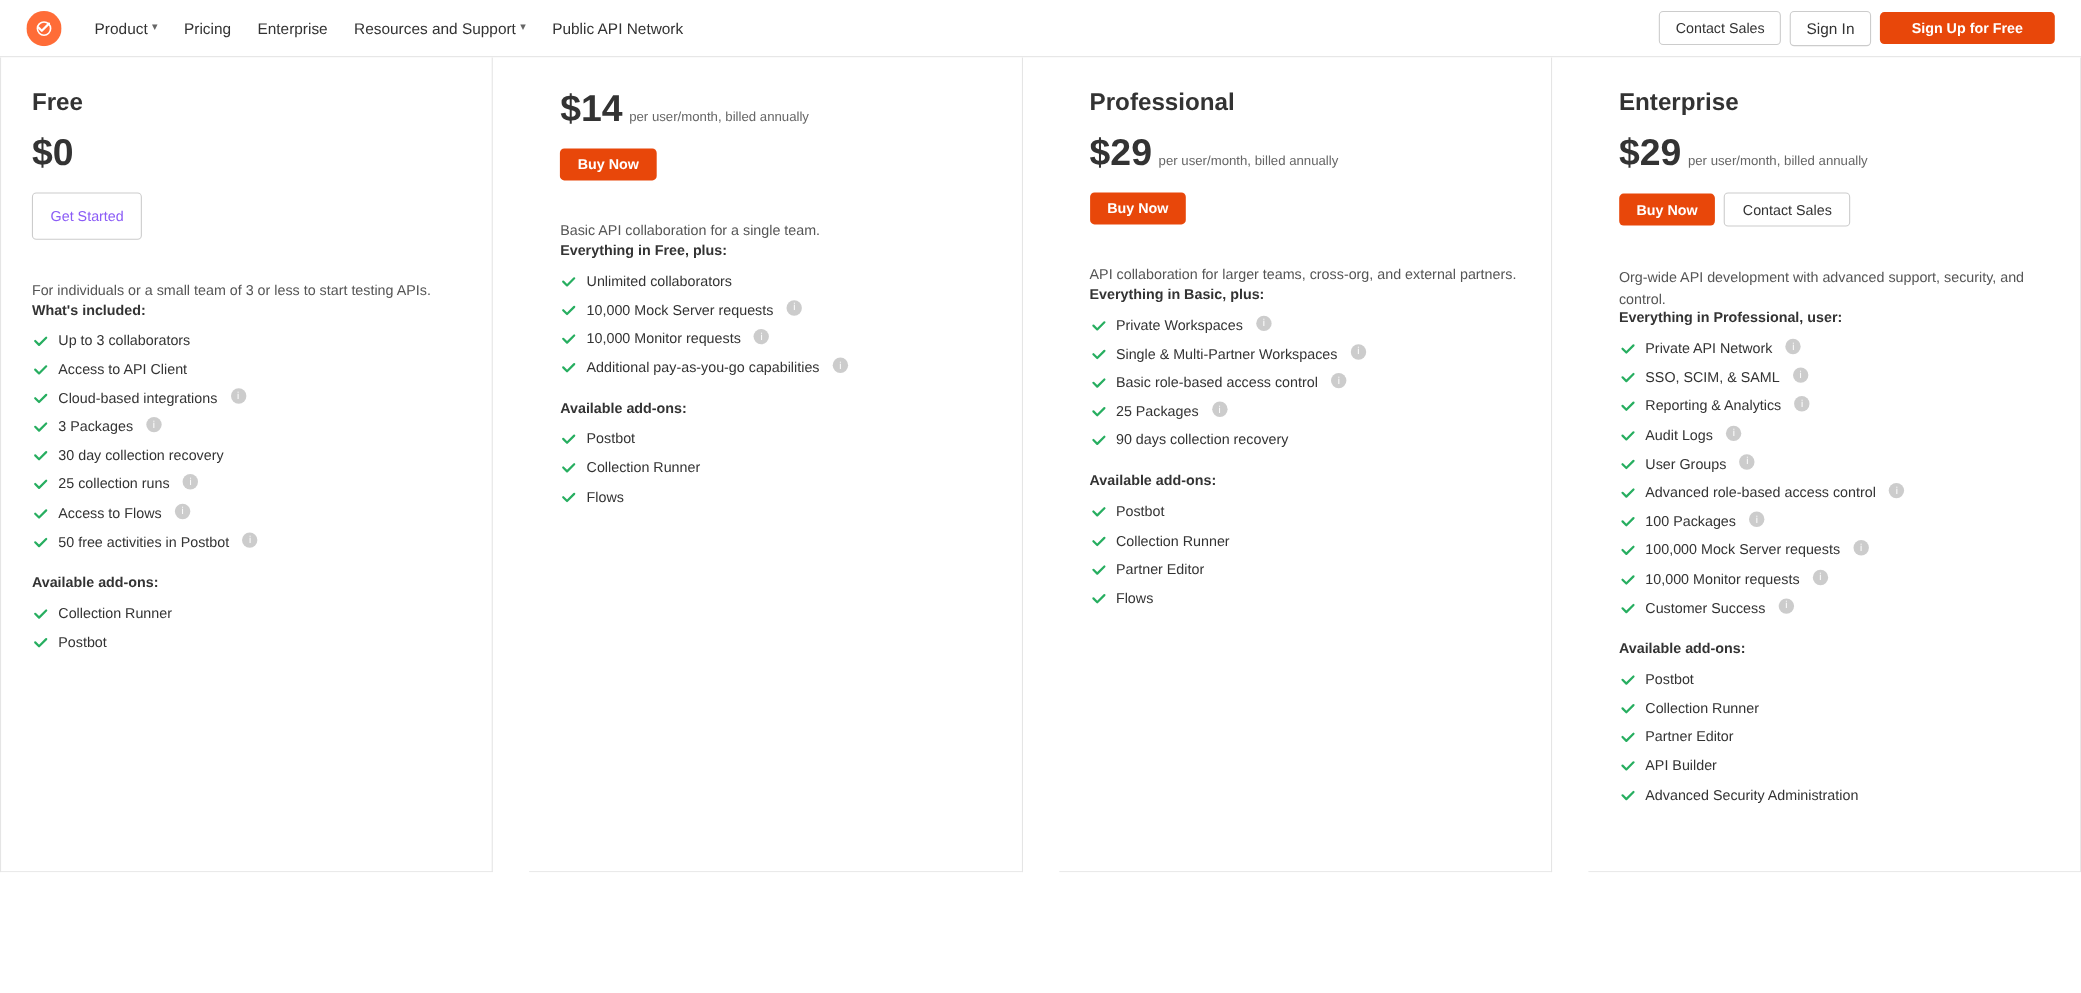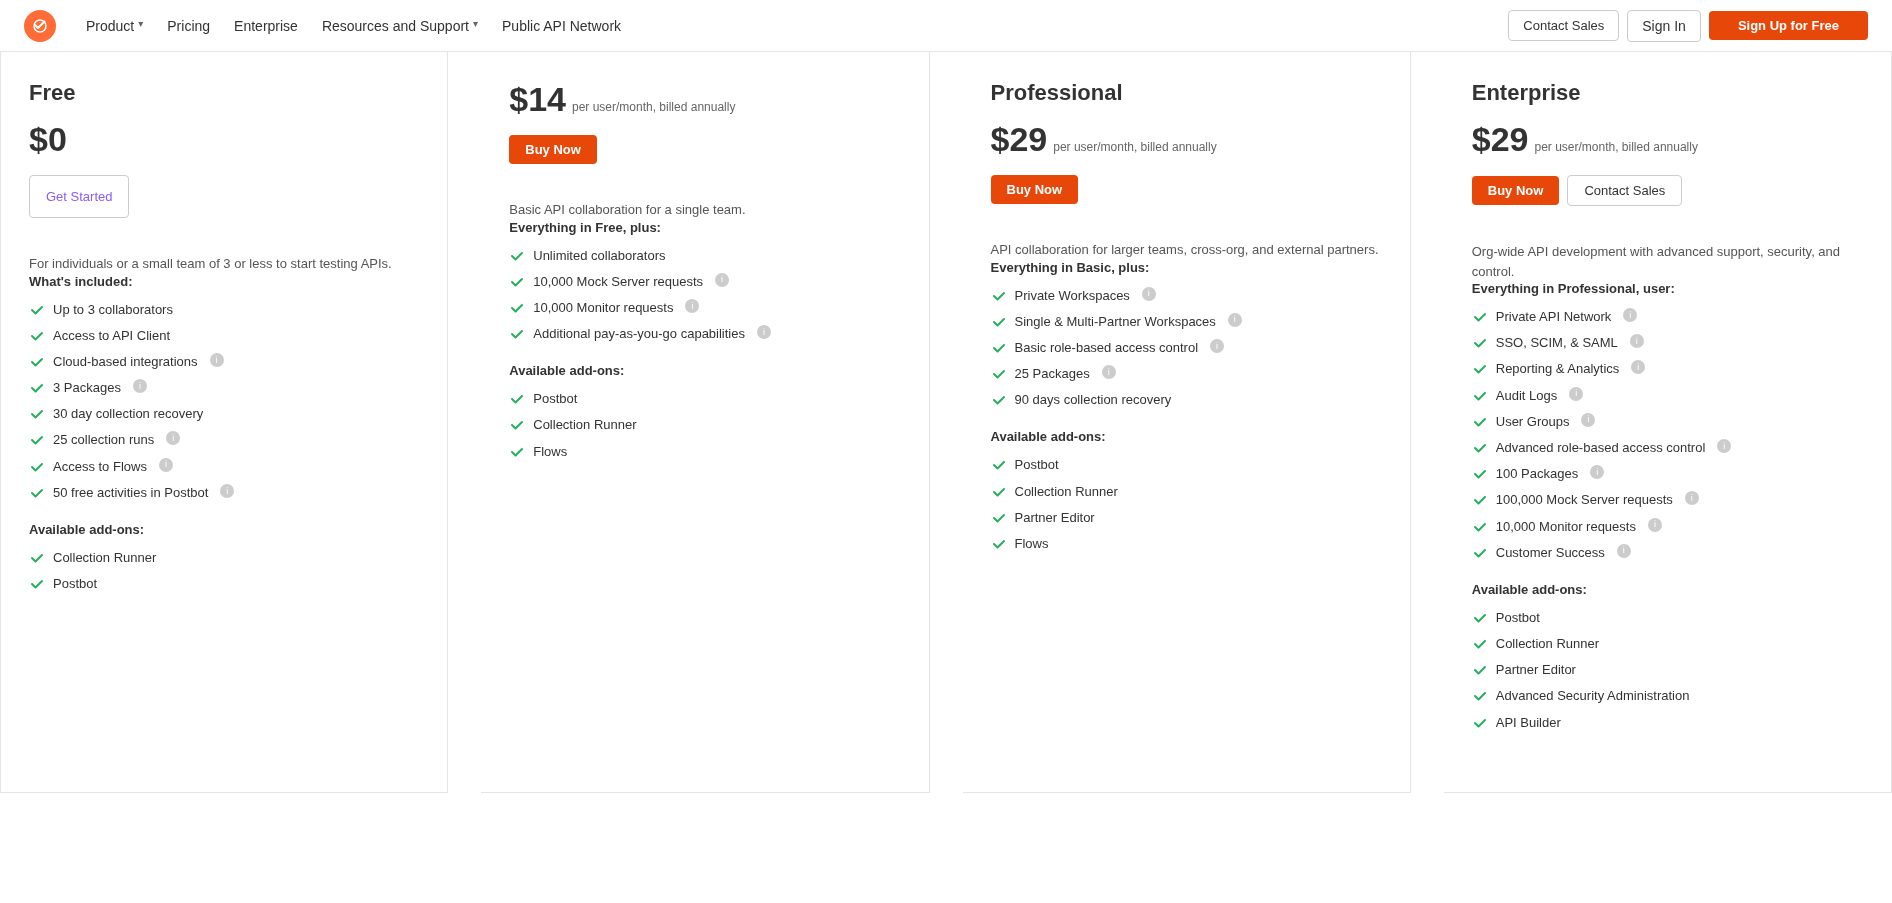--- a/index.html
+++ b/index.html
@@ -441,24 +441,24 @@
           <li>
             <span class="check-icon"><svg viewBox="0 0 16 16" fill="none">
                 <path d="M3 8l3.5 3.5L13 5" stroke="#27AE60" stroke-width="2" stroke-linecap="round" stroke-linejoin="round"></path>
               </svg></span>
             <span>Partner Editor</span>
           </li>
           <li>
             <span class="check-icon"><svg viewBox="0 0 16 16" fill="none">
                 <path d="M3 8l3.5 3.5L13 5" stroke="#27AE60" stroke-width="2" stroke-linecap="round" stroke-linejoin="round"></path>
               </svg></span>
+            <span>API Builder</span>
+          </li>
+          <li>
+            <span class="check-icon"><svg viewBox="0 0 16 16" fill="none">
+                <path d="M3 8l3.5 3.5L13 5" stroke="#27AE60" stroke-width="2" stroke-linecap="round" stroke-linejoin="round"></path>
+              </svg></span>
             <span>Advanced Security Administration</span>
-          </li>
-          <li>
-            <span class="check-icon"><svg viewBox="0 0 16 16" fill="none">
-                <path d="M3 8l3.5 3.5L13 5" stroke="#27AE60" stroke-width="2" stroke-linecap="round" stroke-linejoin="round"></path>
-              </svg></span>
-            <span>API Builder</span>
           </li>
         </ul>
       </div>
     </div>
 </div>
 
 </body></html>

